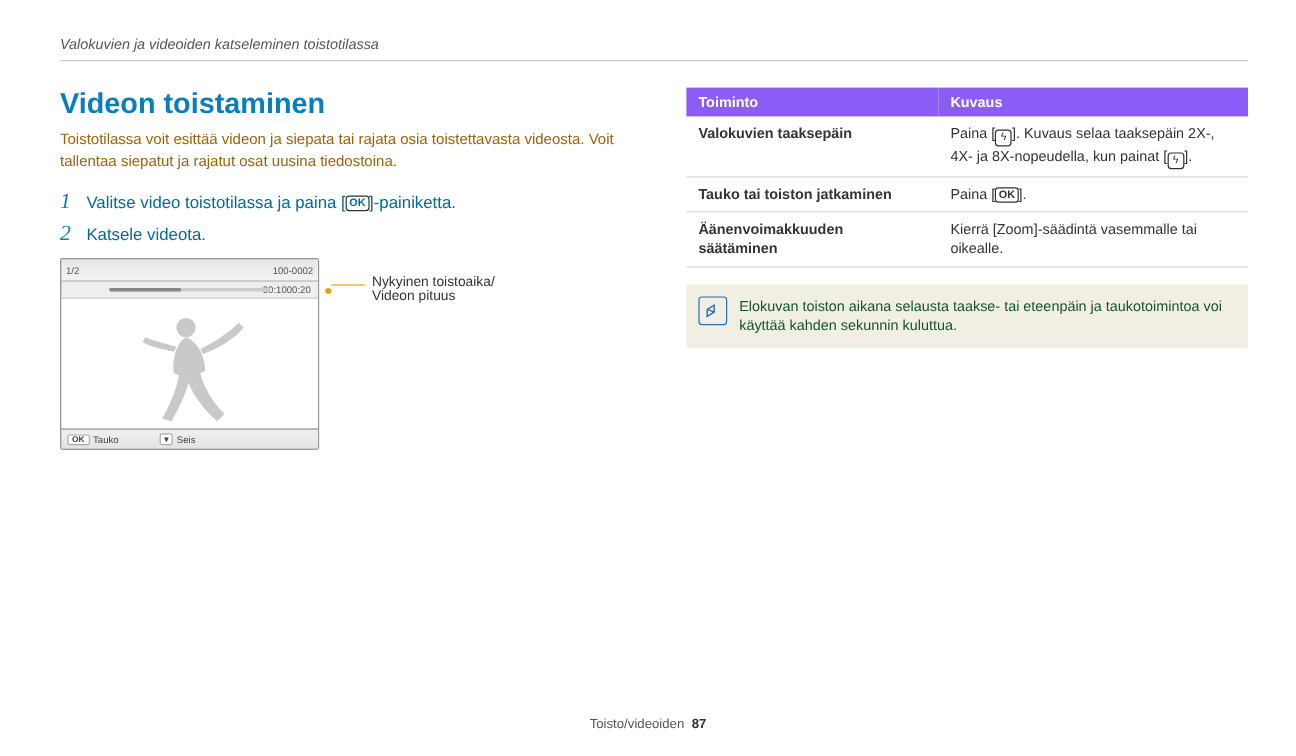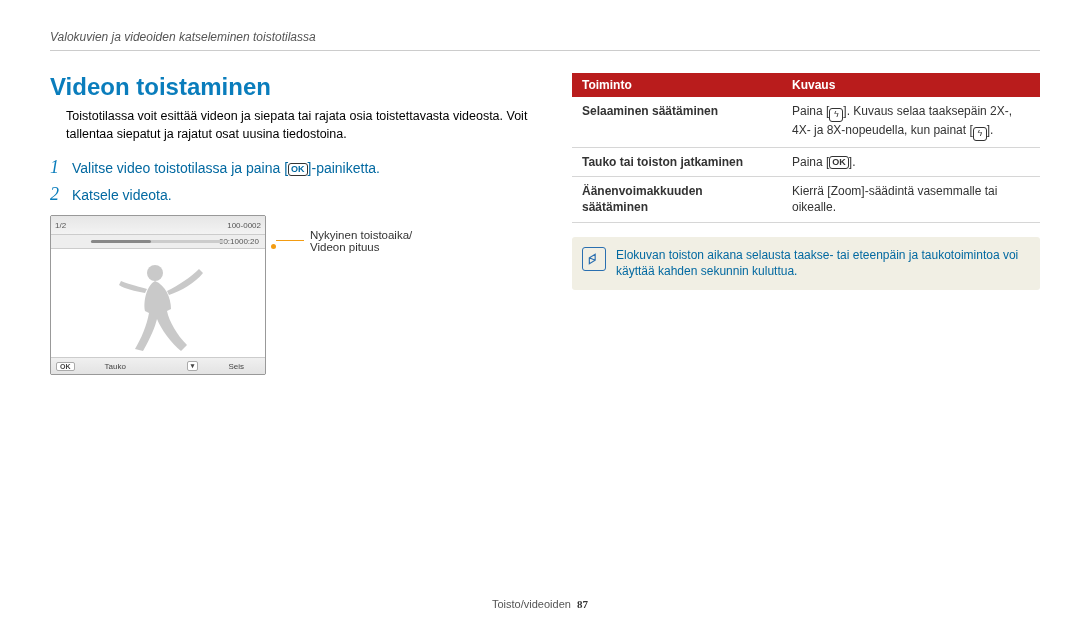--- a/index.html
+++ b/index.html
@@ -32,22 +32,22 @@
   .col-right { width: 470px; }
   h2.section-title {
     color: #0a7dbc;
     font-size: 24px;
     font-weight: 600;
     margin: 0 0 6px 0;
   }
   .intro {
     font-size: 12.5px;
     line-height: 1.45;
-    margin: 0 0 14px 16px;
-    color:#000000;
+    margin: 0 0 14px 0;
+    color:#a16207;
   }
   .steps { margin: 0 0 10px 0; }
   .step {
     display: flex;
     align-items: baseline;
     margin-bottom: 6px;
     font-size: 14px;
   }
   .step-num {
     color: #0a7dbc;
@@ -125,34 +125,33 @@
   }
   .screen-canvas svg{position:absolute;inset:0;}
   .screen-bottom{
     height:16px;
     background:linear-gradient(#f0f0f0,#e3e3e3);
     border-top:1px solid #ccc;
     display:flex;
     align-items:center;
     font-size:8px;
     color:#444;
-    gap:27px;
   }
   .screen-bottom .chip{
     background:#fff;
     border:1px solid #aaa;
     border-radius:2px;
     padding:0 3px;
     margin:0 3px 0 5px;
     font-size:7px;
     font-weight:bold;
   }
   .callout{
     display:flex;
-    align-items:flex-end;
+    align-items:flex-start;
     font-size:11.5px;
     color:#333;
     margin-top:14px;
   }
   .callout .line{
     border-top:1px solid #f39c12;
     width:28px;
     margin-top:8px;
     margin-right:6px;
   }
@@ -164,21 +163,21 @@
     border-radius:50%;
     vertical-align:2px;
     margin-left:-5px;
   }
   table.funcs{
     width:100%;
     border-collapse:collapse;
     font-size:12px;
   }
   table.funcs th{
-    background:#b91c1c;
+    background:#8b5cf6;
     color:#fff;
     text-align:left;
     padding:5px 10px;
     font-weight:600;
   }
   table.funcs td{
     border-bottom:1px solid #d6d6d6;
     padding:6px 10px;
     vertical-align:top;
     line-height:1.35;
@@ -198,41 +197,41 @@
     vertical-align:-2px;
   }
   .note{
     margin-top:14px;
     background:#f1efe4;
     border-radius:3px;
     padding:10px 12px 10px 44px;
     font-size:12px;
     line-height:1.4;
     position:relative;
-    color:#0369a1;
+    color:#14532d;
   }
   .note-icon{
     position:absolute;
     left:10px;top:10px;
     width:22px;height:22px;
     border:1.5px solid #2a6fb0;
     border-radius:3px;
     display:flex;
     align-items:center;justify-content:center;
   }
   .note-icon svg{width:14px;height:14px;}
   .footer{
     position:absolute;
     bottom:20px;
     left:0;right:0;
     text-align:center;
     font-size:11px;
     color:#555;
   }
-  .footer .pn{font-weight:700;color:#333;font-family:Liberation Serif, serif;}
+  .footer .pn{font-weight:700;color:#333;}
   .zoom{font-weight:400;}
 </style>
 </head>
 <body>
 
 <div class="page">
   <div class="breadcrumb">Valokuvien ja videoiden katseleminen toistotilassa</div>
 
   <div class="columns">
     <div class="col-left">
@@ -292,21 +291,21 @@
     </div>
 
     <div class="col-right">
       <table class="funcs">
         <tbody>
             <tr>
           <th>Toiminto</th>
           <th>Kuvaus</th>
         </tr>
         <tr>
-          <td class="fn">Selaaminen säätäminen</td>
+          <td class="fn">Valokuvien taaksepäin</td>
           <td>
             <span>Paina [</span><span class="sym">ϟ</span><span>]. Kuvaus selaa taaksepäin 2X-, 4X- ja 8X-nopeudella, kun painat [</span><span class="sym">ϟ</span><span>].</span>
           </td>
         </tr>
         <tr>
           <td class="fn">Tauko tai toiston jatkaminen</td>
           <td>
             <span>Paina [</span><span class="ok-icon">OK</span><span>].</span>
           </td>
         </tr>

